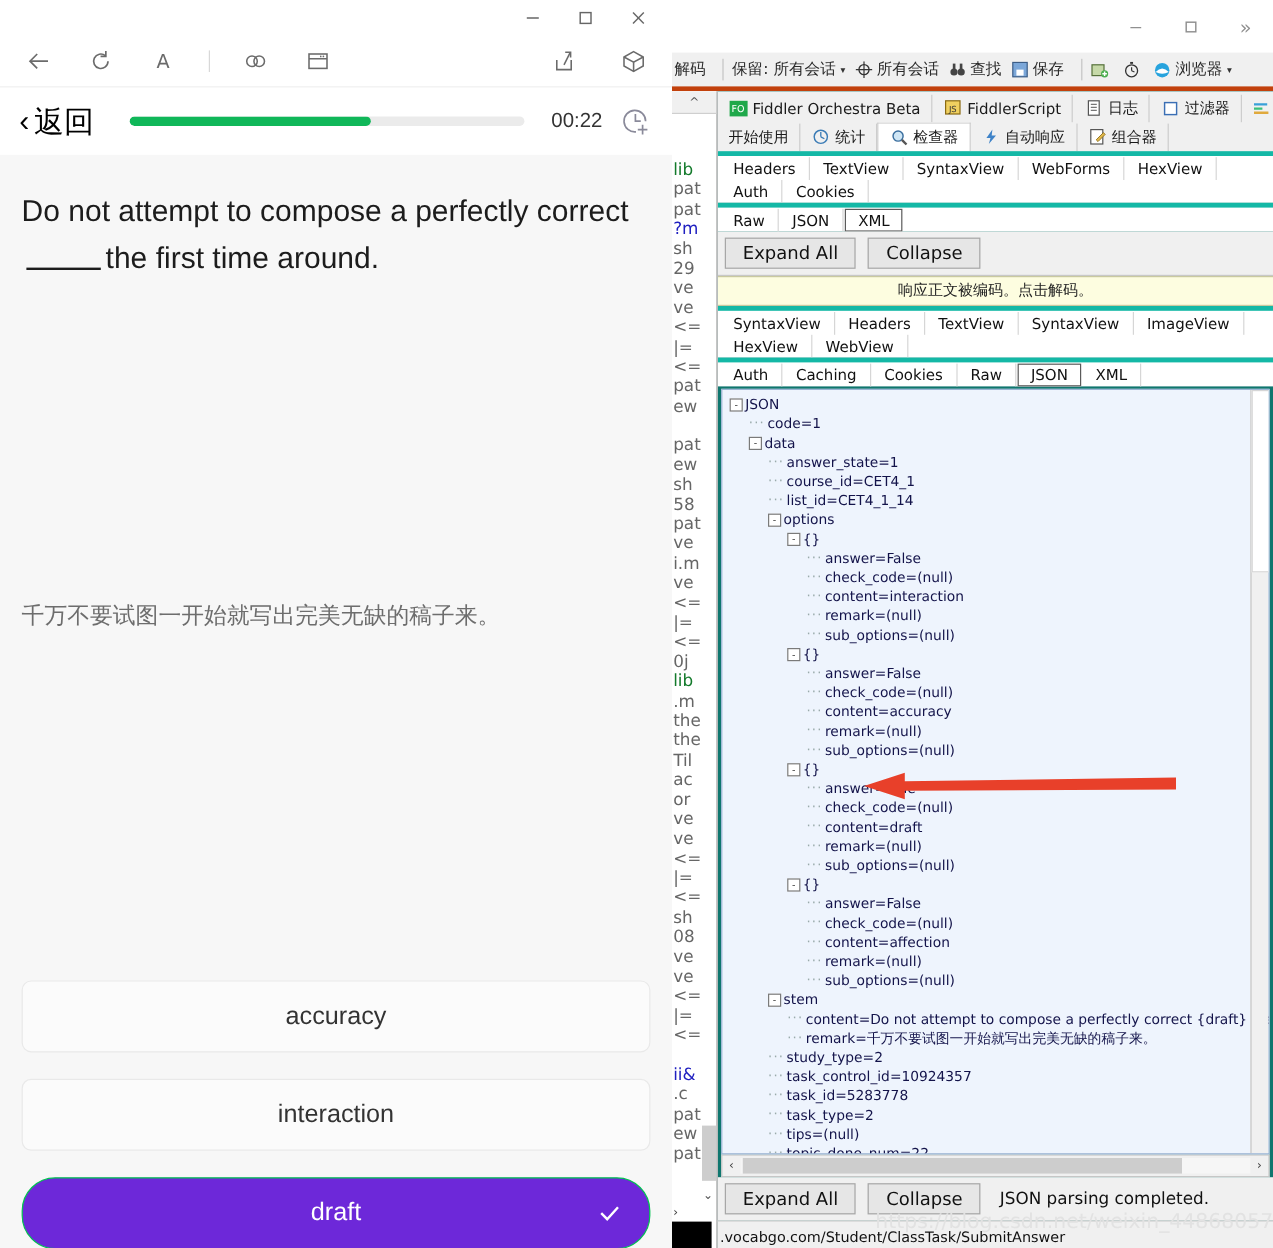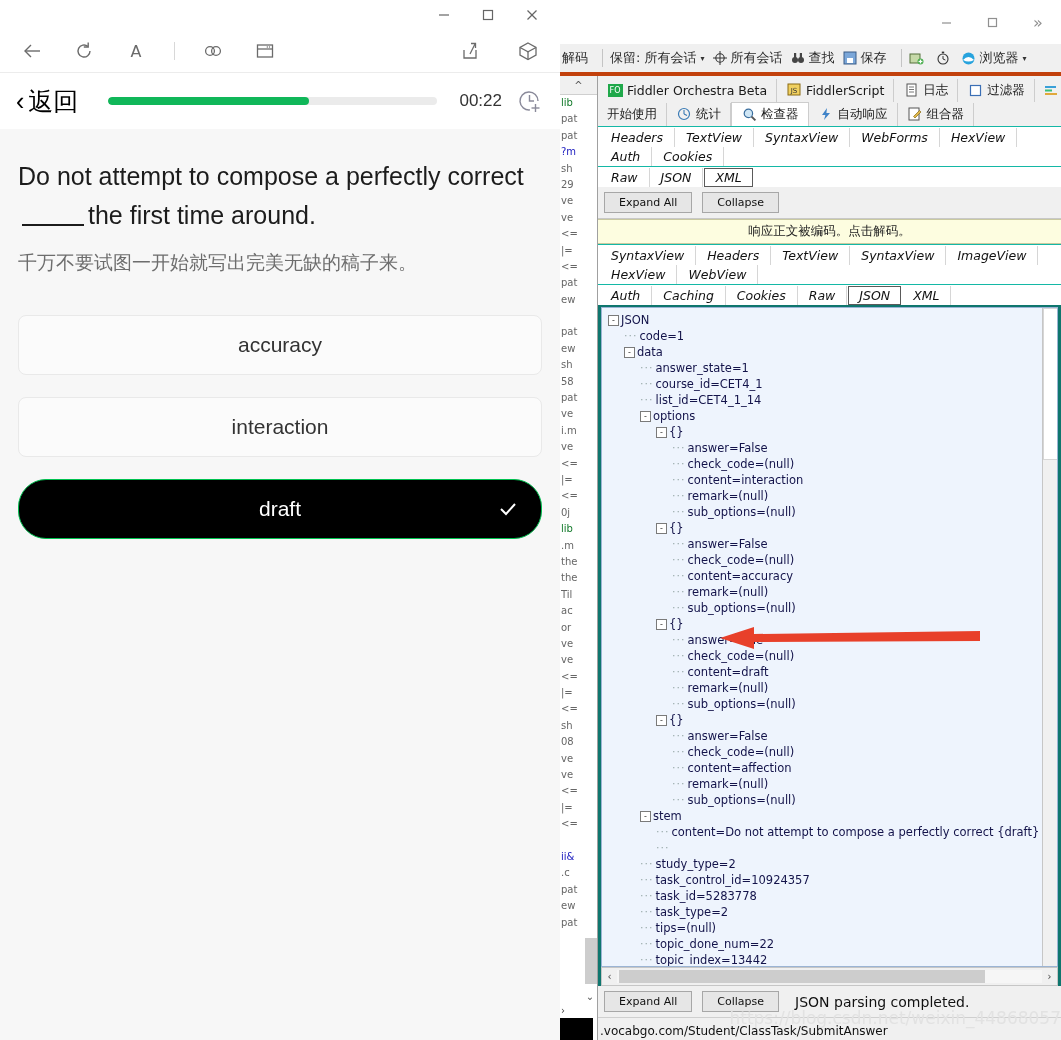--- a/index.html
+++ b/index.html
@@ -18,62 +18,62 @@
   .tb-sep{width:1px;height:18px;background:#d8d8d8;margin-right:24px;}
   .tb-spacer{flex:1;}
   .tb-icon.right{margin-right:0;margin-left:30px;}
   .nav-row{height:56px;display:flex;align-items:center;padding:0 16px;background:#fff;}
   .back-wrap{display:flex;align-items:center;color:#000;font-size:25px;white-space:nowrap;}
   .back-chevron{font-size:25px;margin-right:4px;line-height:1;}
   .progress-outer{flex:1;height:8px;border-radius:4px;background:#ebebeb;margin:0 22px 0 30px;overflow:hidden;}
   .progress-inner{height:100%;border-radius:4px;background:#10b759;}
   .timer-text{font-size:17px;color:#333;margin-right:14px;}
   .clock-icon{width:28px;height:28px;color:#8a8a9a;display:flex;align-items:center;justify-content:center;}
-  .quiz-body{background:#f7f7f7;height:calc(1040px - 30px - 42px - 56px);padding:0 18px;box-sizing:border-box;position:relative;display:flex;flex-direction:column;}
+  .quiz-body{background:#f7f7f7;height:calc(1040px - 30px - 42px - 56px);padding:0 18px;box-sizing:border-box;position:relative;display:flex;flex-direction:column;justify-content:space-between;}
   .stem-en{font-size:25px;line-height:1.55;color:#1c1c1c;margin:28px 0 0 0;font-weight:400;}
   .blank{display:inline-block;width:62px;border-bottom:2px solid #1c1c1c;margin:0 4px;vertical-align:-2px;}
   .stem-zh{font-size:19px;color:#6d6d6d;margin:14px 0 0 0;line-height:1.5;}
   .options{margin-top:38px;display:flex;flex-direction:column;gap:22px;}
   .option{height:58px;border-radius:8px;background:#fbfbfb;border:1px solid #e9e9e9;display:flex;align-items:center;justify-content:center;position:relative;font-size:21px;color:#333;}
-  .option.selected{background:#000000;border-color:#00c250;color:#fff;border-radius:28px;}
+  .option.selected{background:#6d28d9;border-color:#00c250;color:#fff;border-radius:28px;}
   .option .tick{position:absolute;right:22px;top:50%;transform:translateY(-50%);display:flex;}
   .continue-wrap{margin-top:auto;padding-bottom:30px;display:flex;justify-content:center;}
   .continue-btn{width:240px;height:54px;border-radius:27px;background:#09bc5f;color:#fff;font-size:20px;display:flex;align-items:center;justify-content:center;border:none;}
   
   #fiddler{position:absolute;left:560px;top:0;width:501px;height:1040px;background:#f0f0f0;overflow:hidden;
            font-family:"DejaVu Sans","Liberation Sans",sans-serif;}
   .f-titlebar{height:44px;background:#ffffff;display:flex;align-items:center;justify-content:flex-end;}
   .f-win-btn{width:46px;height:30px;display:flex;align-items:center;justify-content:center;color:#909090;}
   .f-toolbar{height:28px;background:#f0f0f0;display:flex;align-items:center;padding-left:2px;font-size:13px;color:#2a2a2a;border-bottom:4px solid #c2410c;overflow:hidden;white-space:nowrap;}
   .f-tb-item{display:flex;align-items:center;margin-right:7px;}
   .f-tb-sep{width:1px;height:18px;background:#c4c4c4;margin:0 7px;}
   .f-ico{width:16px;height:16px;margin-right:3px;display:inline-flex;align-items:center;justify-content:center;font-size:12px;}
   .caret{font-size:8px;margin-left:4px;color:#333;}
   .f-body{display:flex;height:calc(1040px - 44px - 28px);}
   .f-sessions{width:37px;background:#ffffff;border-right:1px solid #a0a0a0;position:relative;overflow:hidden;}
   .sess-hdr{height:18px;background:#f0f0f0;border-bottom:1px solid #cfcfcf;display:flex;align-items:center;justify-content:center;color:#555;font-size:10px;}
-  .sess-list{font-size:10px;line-height:16.4px;color:#666;padding-left:1px;}
+  .sess-list{font-size:14px;line-height:16.4px;color:#666;padding-left:1px;margin-top:39px;}
   .sess-list div{height:16.4px;overflow:hidden;white-space:nowrap;}
   .sess-list div.g{color:#137a2b;}
   .sess-list div.b{color:#2020c0;}
   .sess-scrollbox{position:absolute;right:0;bottom:60px;width:12px;height:46px;background:#cdcdcd;}
   .sess-down{position:absolute;right:0;bottom:40px;width:14px;height:16px;display:flex;align-items:center;justify-content:center;color:#555;font-size:10px;}
   .sess-black{position:absolute;left:0;bottom:4px;width:33px;height:22px;background:#000;}
   .sess-arrow{position:absolute;left:1px;bottom:28px;font-size:10px;color:#444;}
   .f-right{flex:1;display:flex;flex-direction:column;background:#0f766e;overflow:hidden;}
   .f-maintabs{display:flex;flex-direction:column;background:#f0f0f0;padding-top:2px;}
   .f-tabrow{display:flex;align-items:center;height:24px;font-size:12.5px;color:#1a1a1a;white-space:nowrap;overflow:hidden;}
   .f-tab{display:flex;align-items:center;padding:0 9px;height:23px;border-right:1px solid #cdcdcd;}
   .f-tab.active{background:#ffffff;border:1px solid #cdcdcd;border-bottom:none;}
   .f-tab .f-ico{margin-right:4px;}
-  .sub-tabs{display:flex;flex-wrap:wrap;background:#ffffff;border-top:1px solid #14b8a6;padding:1px 0 0 2px;font-size:12.5px;color:#111;font-style:italic;}
+  .sub-tabs{display:flex;flex-wrap:wrap;background:#ffffff;border-top:4px solid #14b8a6;padding:1px 0 0 2px;font-size:12.5px;color:#111;}
   .sub-tab{padding:2px 11px;border-right:1px solid #d6d6d6;}
   .sub-tab.active{border:1px solid #5a5a5a;margin:0 1px;padding:1px 10px;background:#fff;}
   .btnrow{background:#f0f0f0;padding:5px 4px 5px 6px;display:flex;gap:10px;border-bottom:1px solid #c8c8c8;}
-  .gbtn{background:#e6e6e6;border:1px solid #a7a7a7;font-size:11px;padding:3px 14px;color:#111;font-family:"DejaVu Sans","Liberation Sans",sans-serif;}
+  .gbtn{background:#e6e6e6;border:1px solid #a7a7a7;font-size:15px;padding:3px 14px;color:#111;font-family:"DejaVu Sans","Liberation Sans",sans-serif;}
   .notice{background:#fdfde0;border-top:1px solid #c9c9a0;border-bottom:1px solid #c9c9a0;text-align:center;font-size:12.5px;color:#222;padding:3px 0;}
   .json-pane{flex:1;background:#eef4fd;border:1px solid #9bb4d4;margin:2px 3px 0 3px;overflow:hidden;position:relative;}
   .json-tree{font-size:11.5px;line-height:16px;color:#1b1b4f;padding:4px 0 0 6px;white-space:nowrap;}
   .jrow{height:16px;display:flex;align-items:center;}
   .jbox{width:9px;height:9px;border:1px solid #7a7a7a;background:#fff;display:inline-flex;align-items:center;justify-content:center;font-size:8px;line-height:7px;color:#333;margin-right:2px;flex:none;}
   .jdots{color:#9aa;margin-right:2px;font-size:11px;letter-spacing:1px;}
   .jlabel{color:#13134a;}
   .v-scroll{position:absolute;right:0;top:0;width:14px;height:100%;background:#f0f0f0;border-left:1px solid #c6c6c6;}
   .v-thumb{position:absolute;left:0;top:0;width:14px;height:150px;background:#ffffff;border:1px solid #d6d6d6;}
   .hscroll{height:17px;background:#f0f0f0;margin:0 3px;border:1px solid #c6c6c6;display:flex;align-items:center;}
@@ -617,20 +617,21 @@
             <div class="jrow" style="padding-left: 32px;">
               <span class="jbox">-</span>
               <span class="jlabel">stem</span>
             </div>
             <div class="jrow" style="padding-left: 48px;">
               <span class="jdots">···</span>
               <span class="jlabel">content=Do not attempt to compose a perfectly correct {draft} the first time a</span>
             </div>
             <div class="jrow" style="padding-left: 48px;">
               <span class="jdots">···</span>
+              <span class="jlabel">remark=千万不要试图一开始就写出完美无缺的稿子来。</span>
             </div>
             <div class="jrow" style="padding-left: 32px;">
               <span class="jdots">···</span>
               <span class="jlabel">study_type=2</span>
             </div>
             <div class="jrow" style="padding-left: 32px;">
               <span class="jdots">···</span>
               <span class="jlabel">task_control_id=10924357</span>
             </div>
             <div class="jrow" style="padding-left: 32px;">

